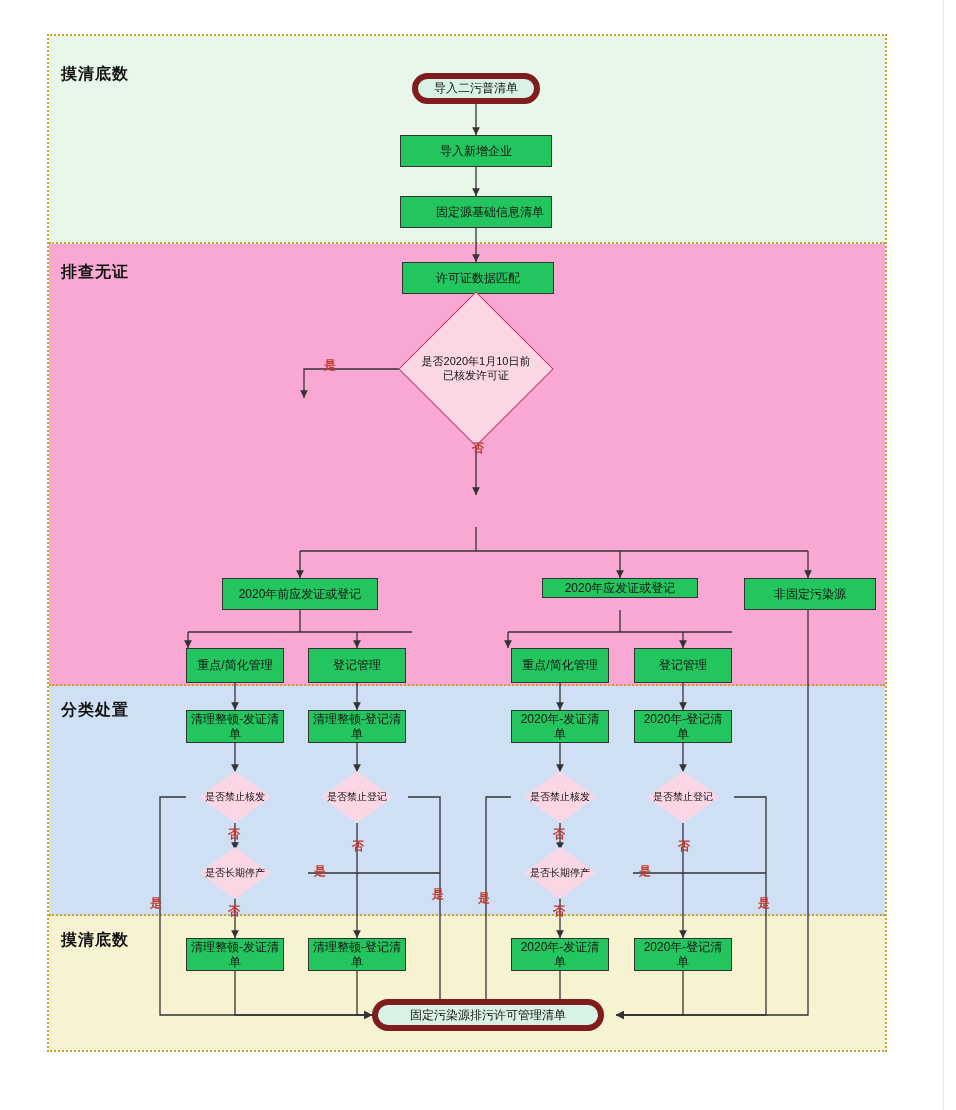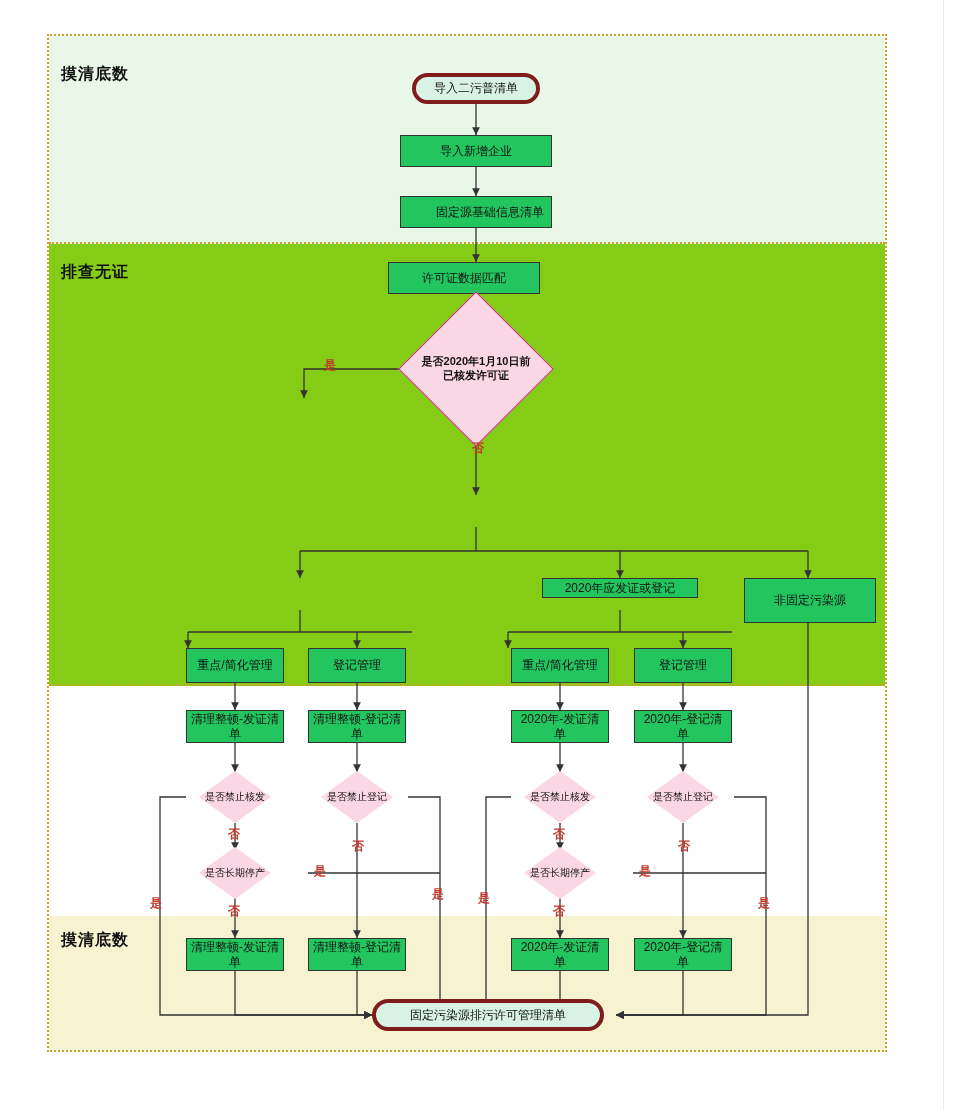--- a/index.html
+++ b/index.html
@@ -9,21 +9,21 @@
   .gutter{position:absolute;top:0;right:0;width:12px;height:1110px;background:#fff;border-left:1px solid #e8e8e8;}
 
   .outer{position:absolute;left:47px;top:34px;width:840px;height:1018px;border:2px dotted #c9a227;box-sizing:border-box;}
 
   .band{position:absolute;left:0;box-sizing:border-box;border-bottom:2px dotted #c9a227;}
   .band-label{position:absolute;left:12px;font-size:16px;font-weight:bold;color:#111;letter-spacing:1px;}
 
   .node{position:absolute;box-sizing:border-box;background:#22c55e;border:1px solid #333;
         display:flex;align-items:center;justify-content:center;text-align:center;
         font-size:12px;color:#111;line-height:1.25;padding:2px 3px;}
-  .rounded{border-radius:16px;background:#d9f2e6;border:4px solid #7f1d1d;}
+  .rounded{border-radius:16px;background:#d9f2e6;border:6px solid #7f1d1d;}
   .diamond-wrap{position:absolute;}
   .diamond-wrap .dshape{position:absolute;left:0;top:0;width:100%;height:100%;
         background:#fbd6e4;border:1px solid #c2306a;
         transform:rotate(45deg);box-sizing:border-box;}
   .diamond-wrap .dtext{position:absolute;left:0;top:0;width:100%;height:100%;
         display:flex;align-items:center;justify-content:center;text-align:center;
         font-size:11px;color:#111;line-height:1.25;}
   .lbl{position:absolute;font-size:12px;color:#c0392b;font-weight:bold;background:transparent;}
   svg.wires{position:absolute;left:0;top:0;width:956px;height:1110px;pointer-events:none;}
 </style>
@@ -33,24 +33,27 @@
 <div id="root">
 
   <div class="gutter"></div>
 
   <div class="outer">
 
     <div class="band" style="top:0;height:208px;width:836px;background:#e9f7e9;">
       <div class="band-label" style="top:28px;">摸清底数</div>
     </div>
 
-    <div class="band" style="top:208px;height:442px;width:836px;background:#84cc16;">
+    <div class="band" style="top:208px;height:442px;width:836px;background:#f9a8d4;">
       <div class="band-label" style="top:18px;">排查无证</div>
     </div>
 
+    <div class="band" style="top:650px;height:230px;width:836px;background:#cfe0f5;">
+      <div class="band-label" style="top:14px;">分类处置</div>
+    </div>
 
     <div class="band" style="top:880px;height:134px;width:836px;background:#f7f2cf;border-bottom:none;">
       <div class="band-label" style="top:14px;">摸清底数</div>
     </div>
   </div>
 
   <svg class="wires" viewBox="0 0 956 1110">
     <defs>
       <marker id="ar" markerWidth="8" markerHeight="8" refX="6" refY="3" orient="auto">
         <path d="M0,0 L6,3 L0,6 z" fill="#333"></path>
@@ -131,31 +134,32 @@
       <path d="M633,873 L766,873" marker-end="none"></path>
     </g>
   </svg>
 
   <div class="node rounded" style="left:412px;top:73px;width:128px;height:31px;">导入二污普清单</div>
 
   <div class="node" style="left:400px;top:135px;width:152px;height:32px;">导入新增企业</div>
 
   <div class="node" style="left:400px;top:196px;width:152px;height:32px;padding-left:31px;">固定源基础信息清单</div>
 
-  <div class="node" style="left:388px;top:262px;width:152px;height:32px;">许可证数据匹配</div>
-
-  <div class="diamond-wrap" style="left:421px;top:314px;width:110px;height:110px;font-weight:bold;">
+  <div class="node" style="left:402px;top:262px;width:152px;height:32px;">许可证数据匹配</div>
+
+  <div class="diamond-wrap" style="left:421px;top:314px;width:110px;height:110px;">
     <div class="dshape"></div>
     <div class="dtext">是否2020年1月10日前已核发许可证</div>
   </div>
 
 
 
+  <div class="node" style="left:222px;top:578px;width:156px;height:32px;">2020年前应发证或登记</div>
   <div class="node" style="left:542px;top:578px;width:156px;height:20px;">2020年应发证或登记</div>
-  <div class="node" style="left:744px;top:578px;width:132px;height:45px;">非固定污染源</div>
+  <div class="node" style="left:744px;top:578px;width:132px;height:32px;">非固定污染源</div>
 
   <div class="node" style="left:186px;top:648px;width:98px;height:35px;">重点/简化管理</div>
   <div class="node" style="left:308px;top:648px;width:98px;height:35px;">登记管理</div>
   <div class="node" style="left:511px;top:648px;width:98px;height:35px;">重点/简化管理</div>
   <div class="node" style="left:634px;top:648px;width:98px;height:35px;">登记管理</div>
 
   <div class="node" style="left:186px;top:710px;width:98px;height:33px;">清理整顿-发证清单</div>
   <div class="node" style="left:308px;top:710px;width:98px;height:33px;">清理整顿-登记清单</div>
   <div class="node" style="left:511px;top:710px;width:98px;height:33px;">2020年-发证清单</div>
   <div class="node" style="left:634px;top:710px;width:98px;height:33px;">2020年-登记清单</div>

